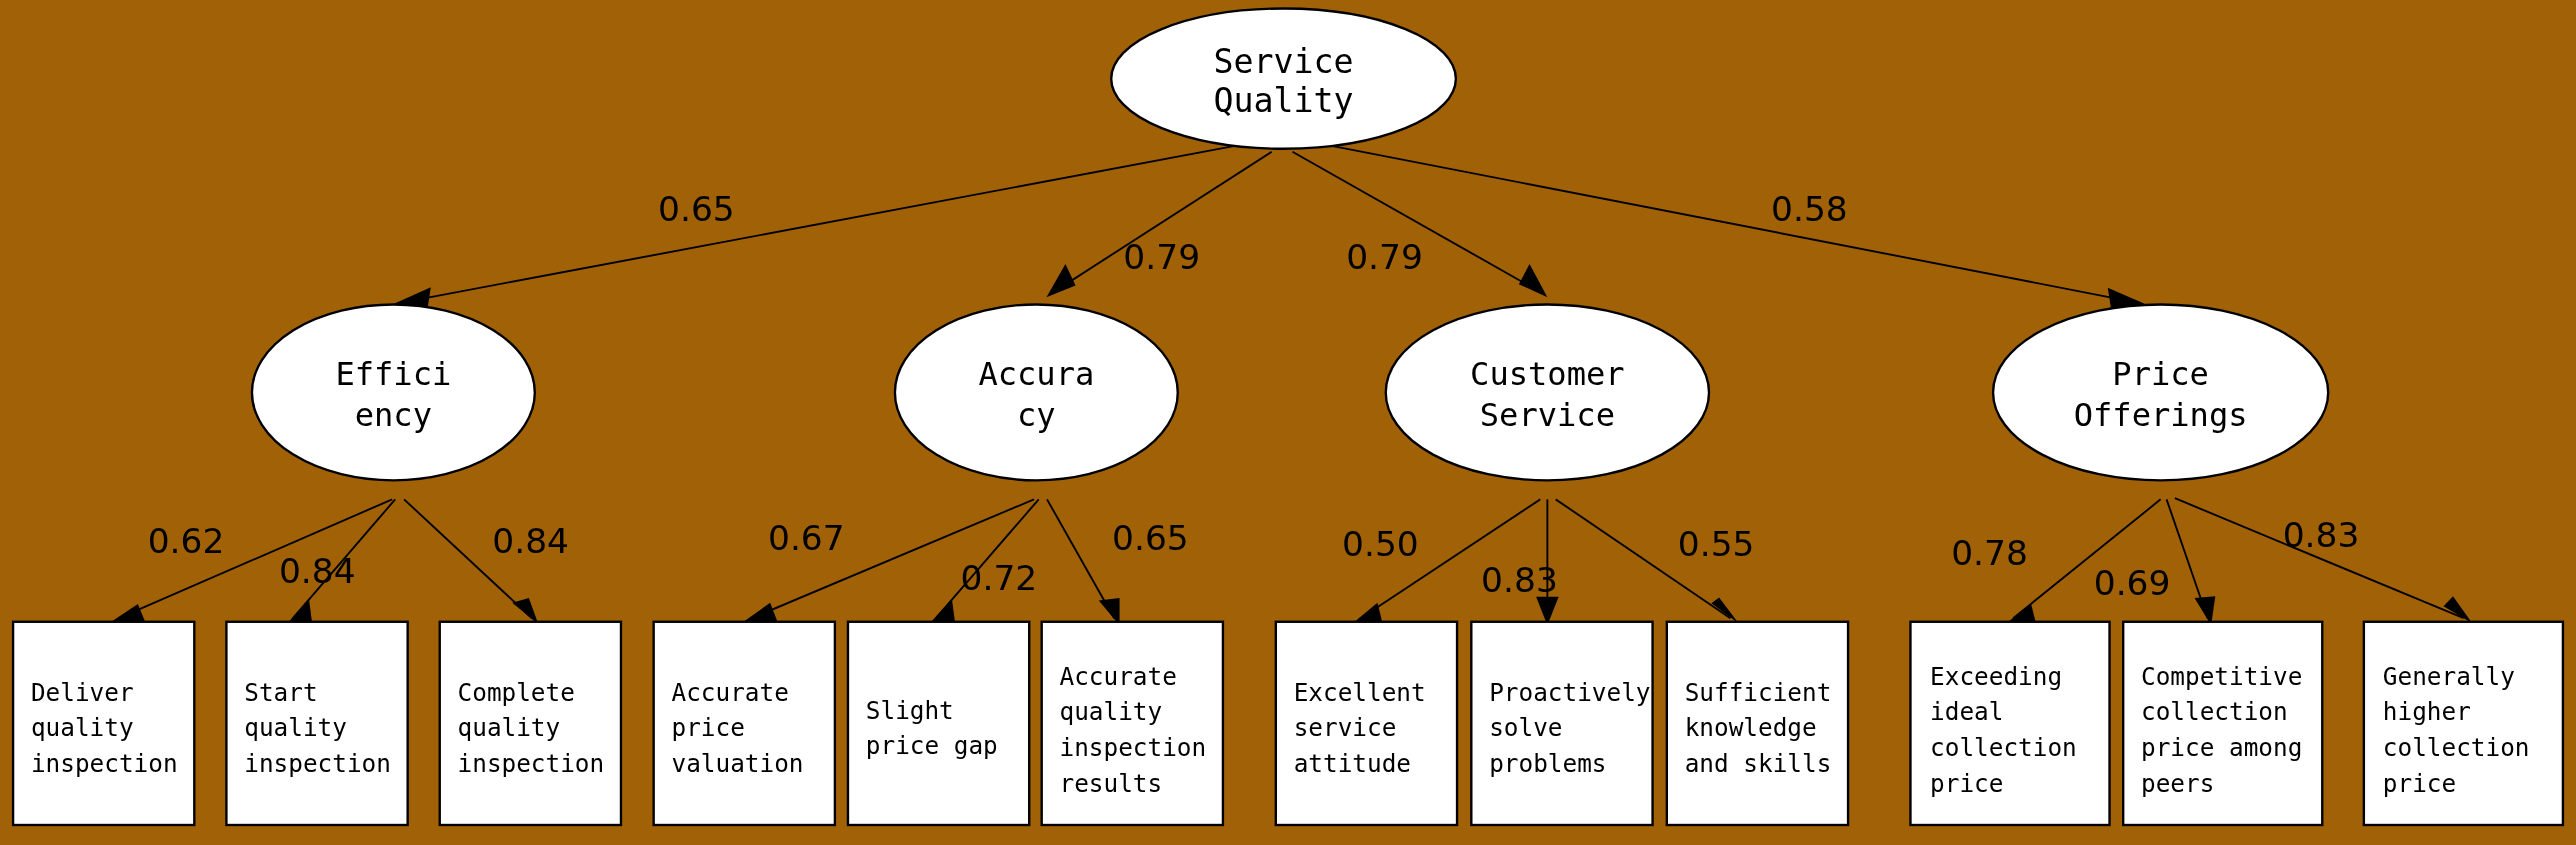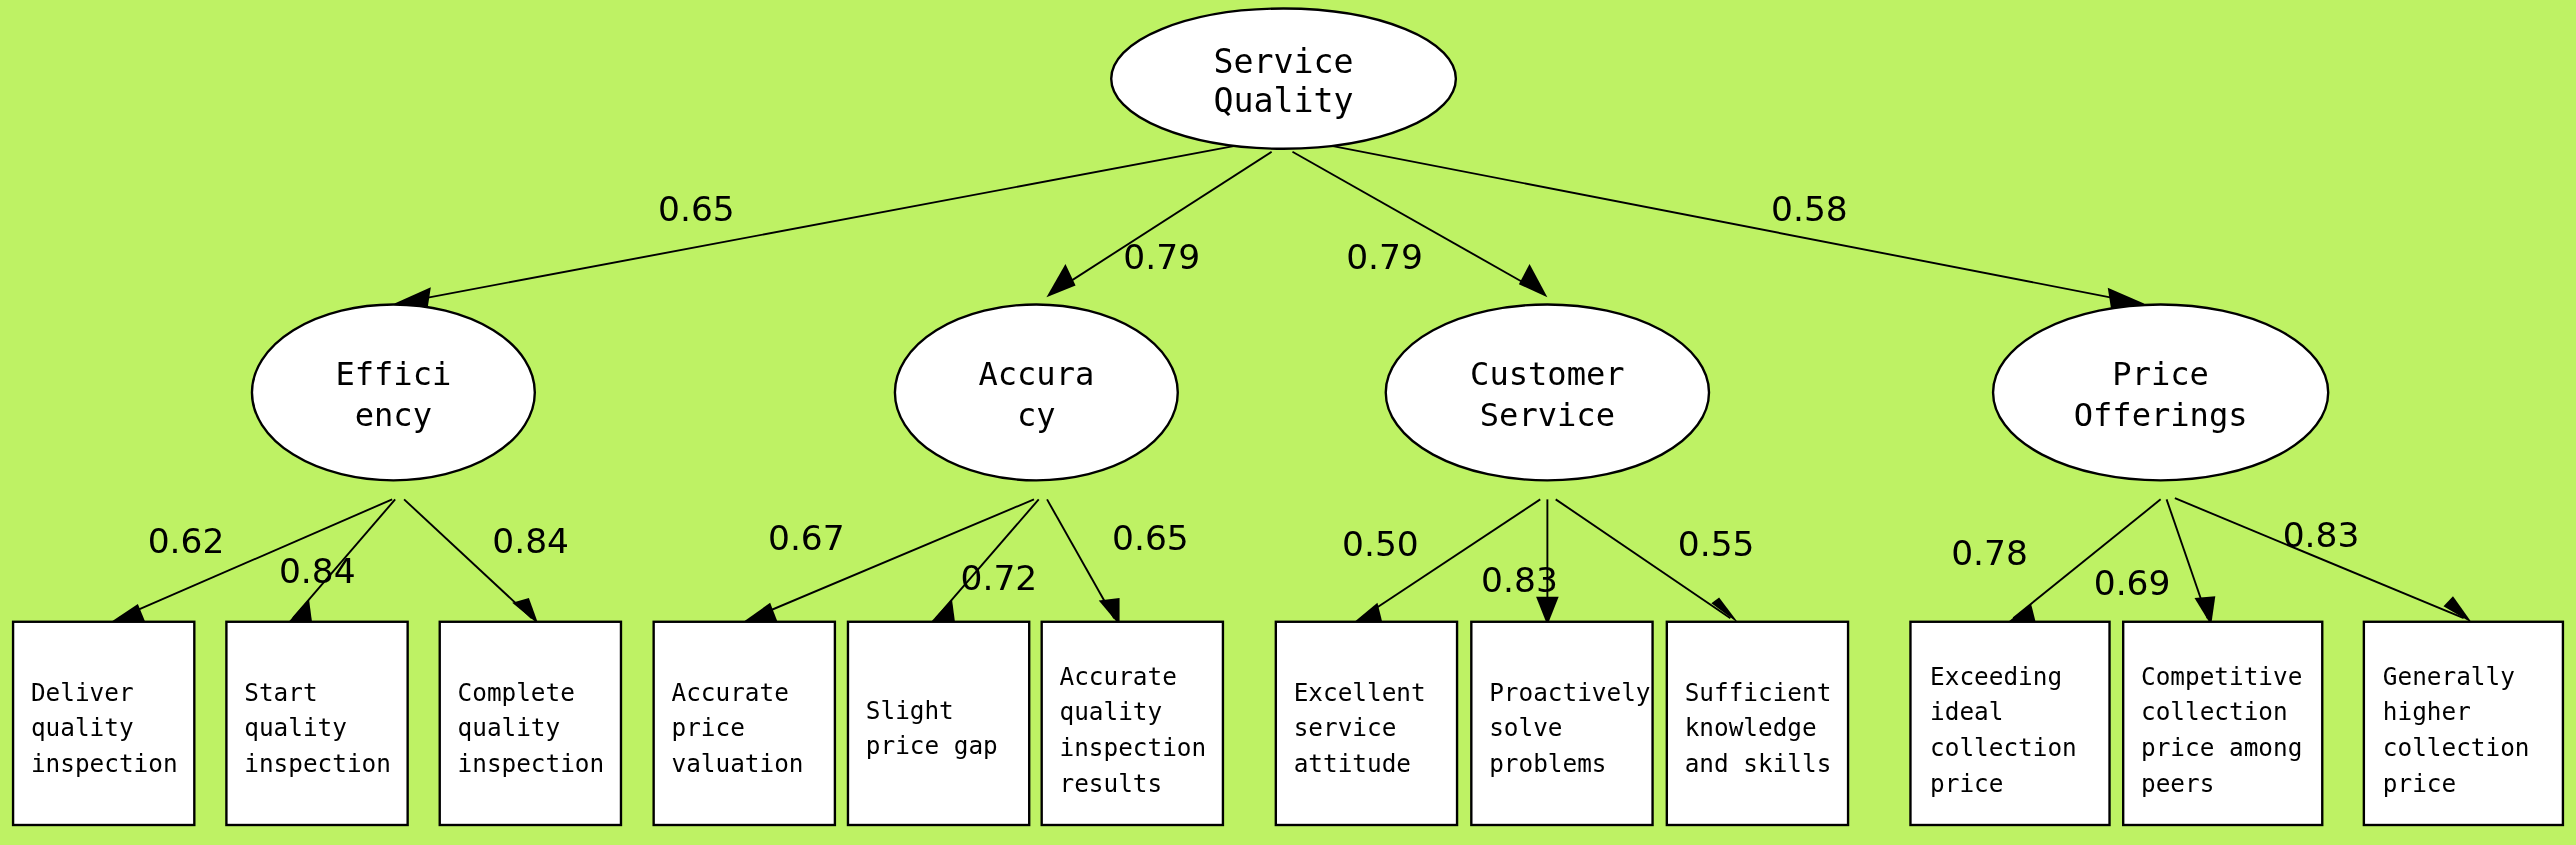--- a/index.html
+++ b/index.html
@@ -4,21 +4,21 @@
 <style>
   html, body {
     margin: 0;
     padding: 0;
     background: #ffffff;
   }
   #stage {
     position: relative;
     width: 2576px;
     height: 846px;
-    background: #bef264;
+    background: #a16207;
     overflow: hidden;
     font-family: "DejaVu Sans Mono", monospace;
   }
   svg#diagram {
     position: absolute;
     left: 0;
     top: 0;
     width: 2576px;
     height: 846px;
   }

